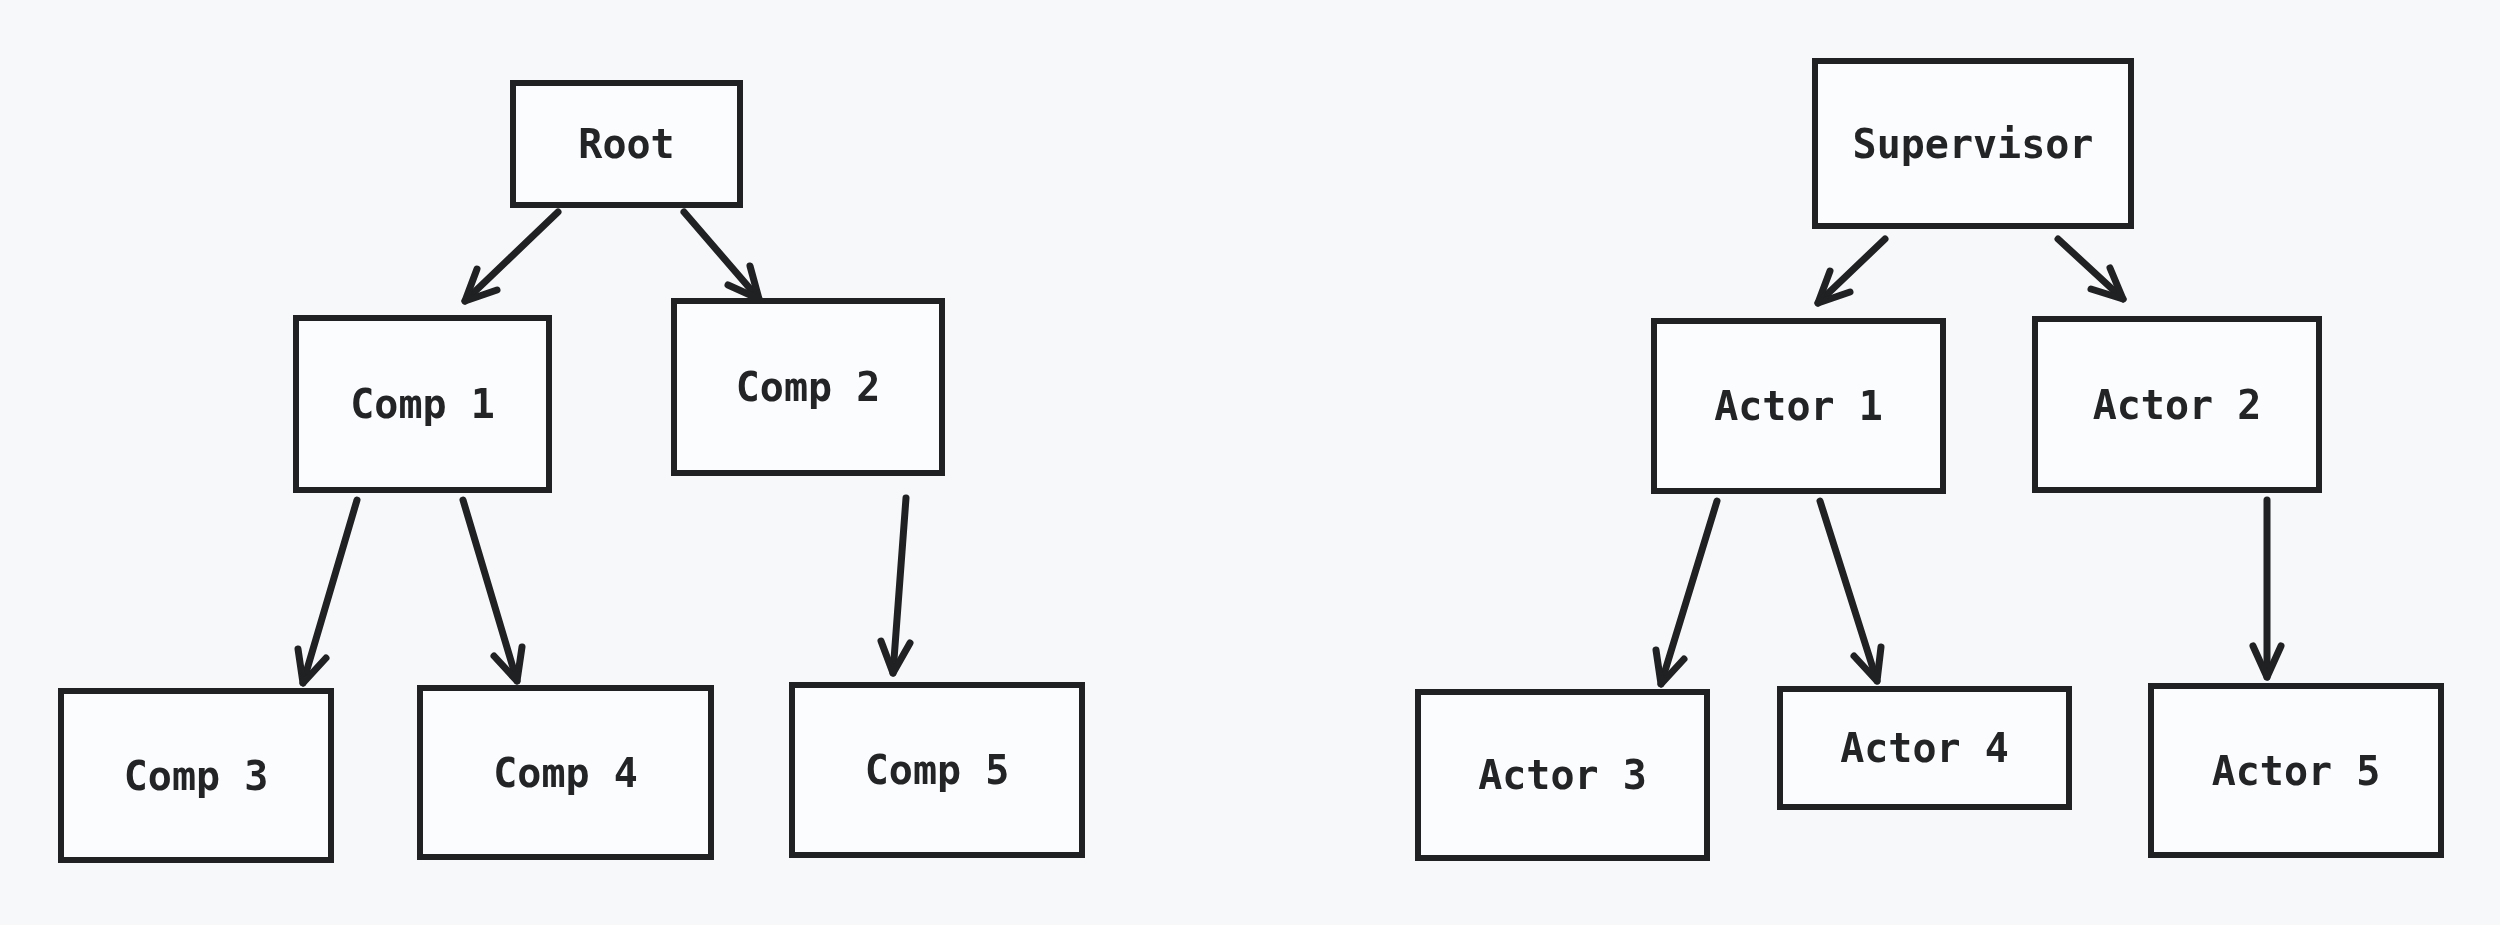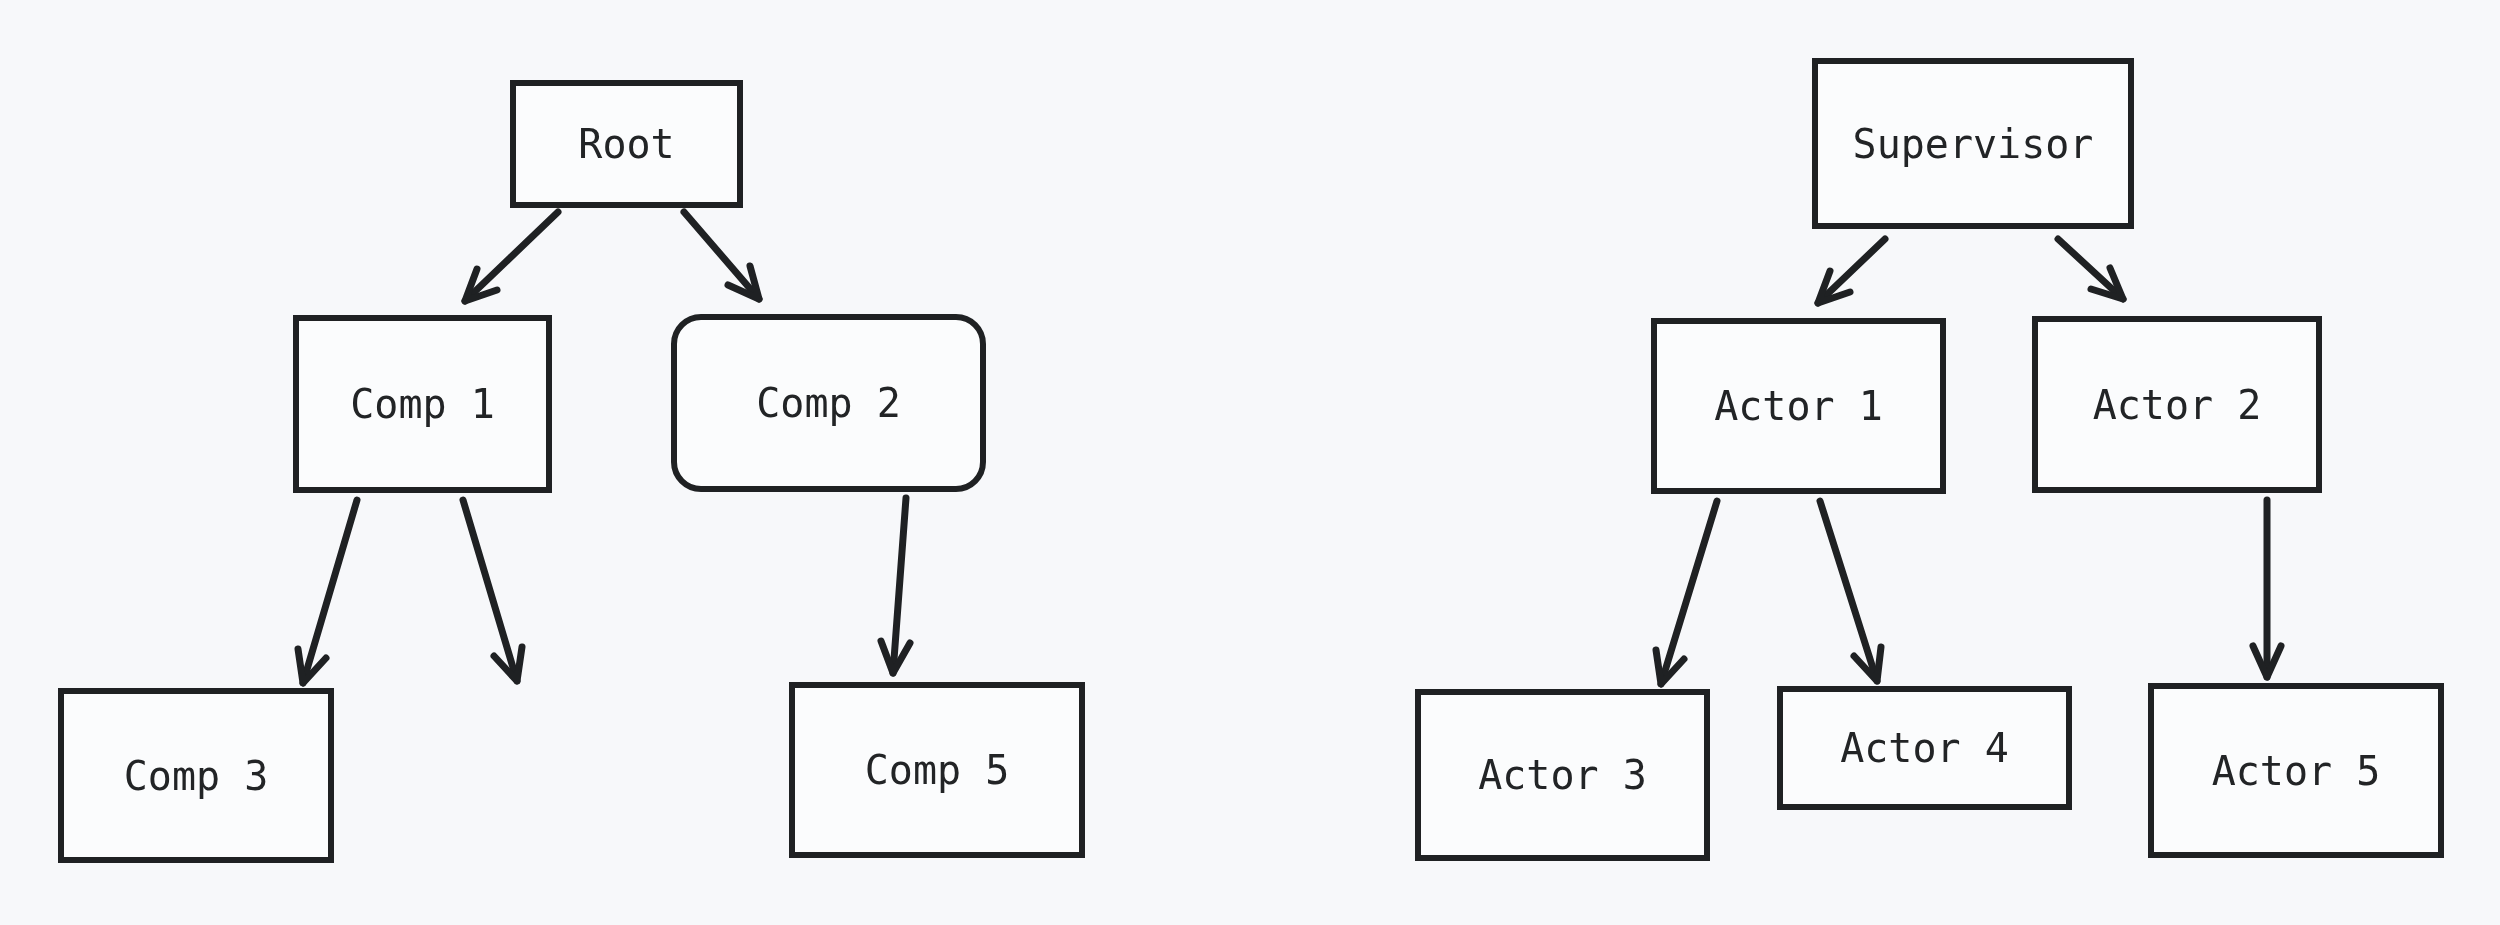--- a/index.html
+++ b/index.html
@@ -40,21 +40,21 @@
     position: absolute;
     box-sizing: border-box;
     border: 6px solid #1f2123;
     background: #fbfcfd;
     display: flex;
     align-items: center;
     justify-content: center;
   }
   .node .label {
     font-size: 40px;
-    font-weight: 400;
+    font-weight: 700;
     color: #222426;
     letter-spacing: 0px;
     white-space: pre;
   }
 </style>
 </head>
 <body>
 
 <div class="canvas">
 
@@ -102,25 +102,28 @@
       <polyline class="edge-head" points="2281,646 2267,677 2253,646"></polyline>
     </g>
   </svg>
 
   <div class="node" style="left:510px; top:80px; width:233px; height:128px;">
     <span class="label">Root</span>
   </div>
   <div class="node" style="left:293px; top:315px; width:259px; height:178px;">
     <span class="label">Comp 1</span>
   </div>
-  <div class="node" style="left:671px; top:314px; width:315px; height:178px;border-radius:30px;">
+  <div class="node" style="left:671px; top:298px; width:274px; height:178px;">
     <span class="label">Comp 2</span>
   </div>
   <div class="node" style="left:58px; top:688px; width:276px; height:175px;">
     <span class="label">Comp 3</span>
+  </div>
+  <div class="node" style="left:417px; top:685px; width:297px; height:175px;">
+    <span class="label">Comp 4</span>
   </div>
   <div class="node" style="left:789px; top:682px; width:296px; height:176px;">
     <span class="label">Comp 5</span>
   </div>
 
   <div class="node" style="left:1812px; top:58px; width:322px; height:171px;">
     <span class="label">Supervisor</span>
   </div>
   <div class="node" style="left:1651px; top:318px; width:295px; height:176px;">
     <span class="label">Actor 1</span>

